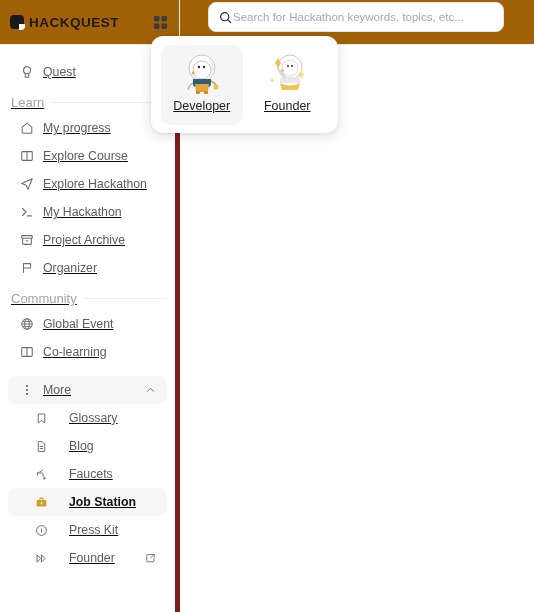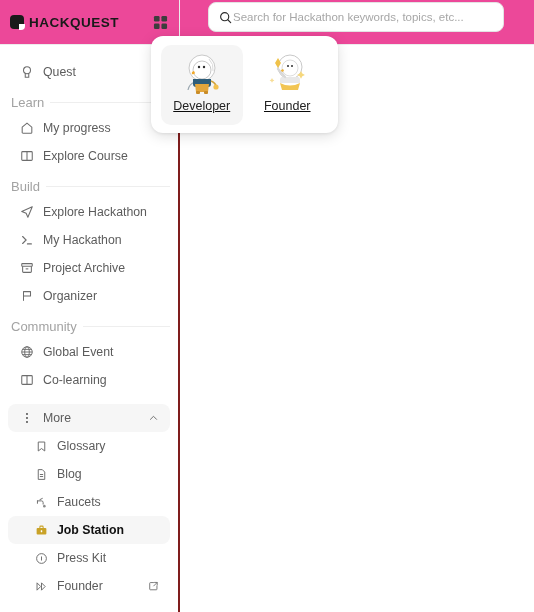--- a/index.html
+++ b/index.html
@@ -10,21 +10,21 @@
     overflow: hidden;
     color: #0b0b0b;
   }
   .app { position: relative; width: 534px; height: 612px; }
 
   
   .header {
     position: absolute; top: 0; left: 0;
     width: 534px; height: 45px;
     border-bottom: 1px solid #ececec;
-    background: #ec4899;
+    background: #a16207;
     display: flex; align-items: center;
     z-index: 5;
   }
   .brand {
     width: 180px; height: 45px;
     display: flex; align-items: center;
     padding-left: 10px;
     position: relative;
     border-right: 1px solid #ececec;
   }
@@ -120,43 +120,44 @@
     color: #222;
     margin-top: 3px;
   }
 
   
   .sidebar {
     position: absolute;
     left: 0; top: 45px;
     width: 180px; height: 567px;
     background: #fff;
-    border-right: 2px solid #7f1d1d;
+    border-right: 5px solid #7f1d1d;
     padding-top: 13px;
     overflow: hidden;
+    text-decoration: underline;
   }
   .nav-item {
     height: 28px;
     margin: 0 8px;
     padding-left: 11px;
     display: flex;
     align-items: center;
     gap: 9px;
     border-radius: 8px;
     color: #5c5c5c;
     font-size: 12.3px;
     cursor: pointer;
     position: relative;
   }
   .nav-item .ico {
     width: 15px; height: 15px;
     display: flex; align-items: center; justify-content: center;
     flex: none;
   }
-  .nav-item.sub { padding-left: 26px; gap: 8px; }
+  .nav-item.sub { padding-left: 26px; gap: 20px; }
   .nav-item.active-box { background: #f6f6f6; }
   .nav-item.current { background: #f6f6f6; color: #111; font-weight: 700; }
 
   .sec-head {
     display: flex; align-items: center;
     gap: 6px;
     margin: 9px 8px 4px 8px;
     padding-left: 3px;
   }
   .sec-head .sec-label {
@@ -295,24 +296,20 @@
     <div class="nav-item">
       <span class="ico">
         <svg width="14" height="14" viewBox="0 0 16 16" fill="none" stroke="#6d6d6d" stroke-width="1.2">
           <rect x="2" y="3" width="12" height="10" rx="1"></rect>
           <line x1="8" y1="3" x2="8" y2="13"></line>
         </svg>
       </span>
       <span>Explore Course</span>
     </div>
 
-    <div class="sec-head">
-      <span class="sec-label">Build</span>
-      <span class="sec-rule"></span>
-    </div>
     <div class="nav-item">
       <span class="ico">
         <svg width="14" height="14" viewBox="0 0 16 16" fill="none" stroke="#6d6d6d" stroke-width="1.2" stroke-linejoin="round">
           <path d="M14 2 L2 7.5 L7 9.5 L9 14z"></path>
         </svg>
       </span>
       <span>Explore Hackathon</span>
     </div>
     <div class="nav-item">
       <span class="ico">

